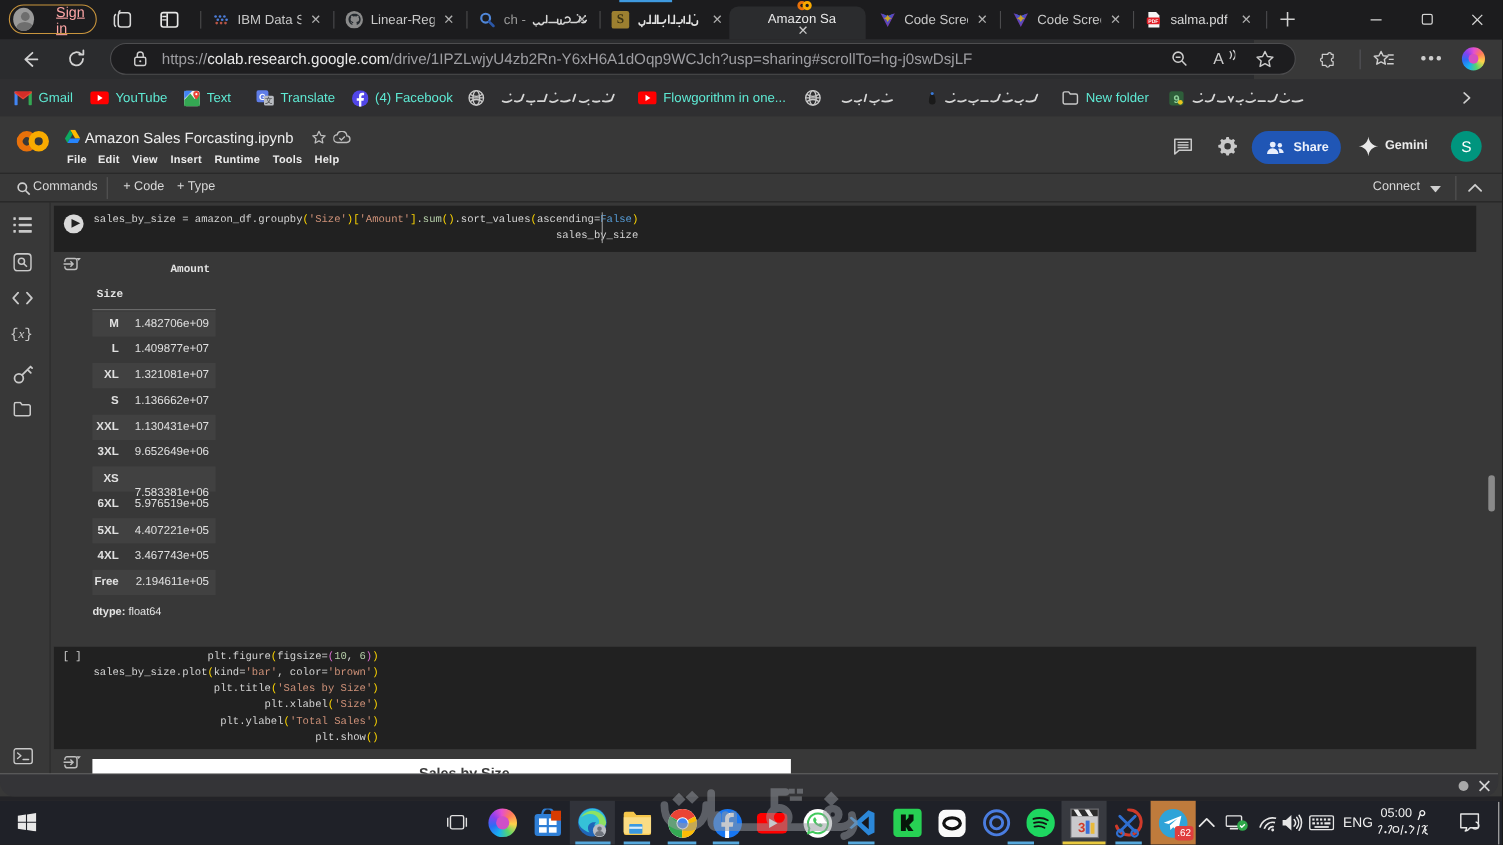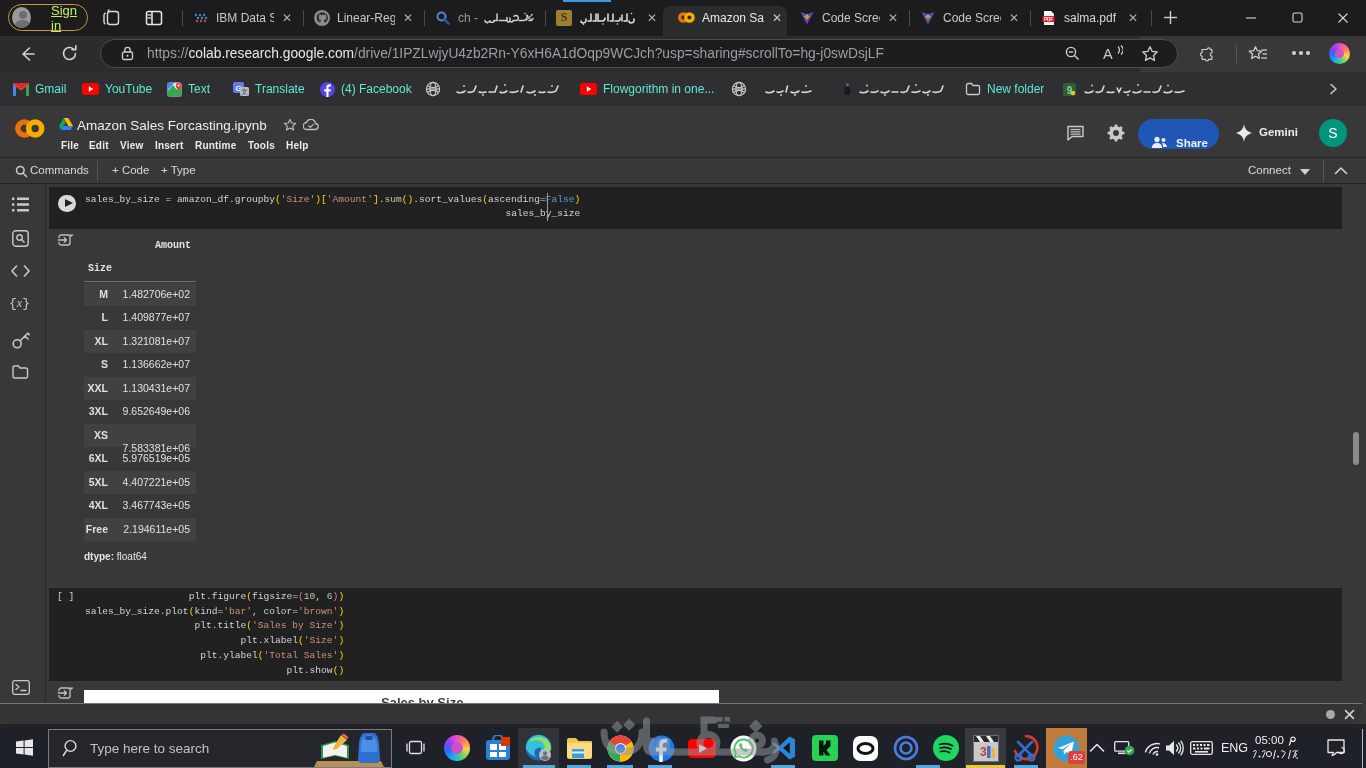--- a/index.html
+++ b/index.html
@@ -57,21 +57,21 @@
 
   <div id="tabbar"></div>
   <div id="activetab"></div>
   <div id="tabbar-items">
 
     <div class="abs" style="left:8px;top:4px;width:80px;height:27px;border:1.5px solid #c9953d;border-radius:14px;display:flex;align-items:center;">
       <div style="width:21px;height:21px;border-radius:50%;background:#9a9a9a;margin-left:3px;position:relative;overflow:hidden;">
         <div style="position:absolute;left:6.5px;top:3.5px;width:8px;height:8px;border-radius:50%;background:#6e6e6e;"></div>
         <div style="position:absolute;left:3px;top:12.5px;width:15px;height:10px;border-radius:50%;background:#6e6e6e;"></div>
       </div>
-      <span style="color:#bef264;font-size:13px;margin-left:20px;text-decoration:underline;">Sign in</span>
+      <span style="color:#fca5a5;font-size:13px;margin-left:20px;text-decoration:underline;">Sign in</span>
     </div>
 
     <svg class="abs" style="left:100px;top:7px" width="22" height="22" viewBox="0 0 22 22" fill="none" stroke="#d9d9d9" stroke-width="1.4">
       <rect x="7.5" y="4.5" width="11" height="13" rx="2.5"></rect>
       <path d="M5.5 6 A2.5 2.5 0 0 0 4 8.2 V15 a2.5 2.5 0 0 0 1.5 2.2"></path>
       <path d="M9.5 2.6 A2.5 2.5 0 0 0 8 4.8"></path>
     </svg>
 
     <svg class="abs" style="left:143px;top:7px" width="22" height="22" viewBox="0 0 22 22" fill="none" stroke="#e8e8e8" stroke-width="1.5">
       <rect x="3.5" y="4.5" width="15" height="13" rx="2"></rect>
@@ -140,21 +140,21 @@
         <circle cx="4.5" cy="13.2" r="0.8" fill="#e2e2e2" stroke="none"></circle>
           <circle cx="24" cy="13" r="0.8" fill="#e2e2e2" stroke="none"></circle>
           <circle cx="38.5" cy="13" r="0.8" fill="#e2e2e2" stroke="none"></circle>
           <circle cx="52.5" cy="2.5" r="0.8" fill="#e2e2e2" stroke="none"></circle>
       </svg>
       <span class="tabx" style="margin-left:10px">✕</span>
     </div>
 
     <div class="abs" style="left:563px;top:0;width:48px;height:2px;background:#3f9ae0;"></div>
 
-    <div class="tab" style="left:667px;width:118px;">
+    <div class="tab" style="left:667px;width:118px;flex-direction:column;">
       <svg style="margin-left:10px" width="19" height="13" viewBox="0 0 30 23">
         <path d="M13.9 16.2 A6.5 6.5 0 1 1 13.9 6.8" fill="none" stroke="#e8710a" stroke-width="6"></path>
         <circle cx="20.2" cy="11.5" r="6.5" fill="none" stroke="#f9ab00" stroke-width="6"></circle>
       </svg>
       <span class="title" style="margin-left:6px;width:62px;color:#e8e8e8;">Amazon Sa</span>
       <span class="tabx" style="margin-left:8px;color:#c9c9c9">✕</span>
     </div>
 
     <div class="tab" style="left:789px;width:120px;">
       <svg style="margin-left:10px" width="16" height="16" viewBox="0 0 16 16">
@@ -430,21 +430,21 @@
     <svg class="abs" style="left:1067px;top:19px" width="17" height="16" viewBox="0 0 17 16" fill="none" stroke="#c9c9c9" stroke-width="1.4">
       <path d="M1 1.5 h15 v10 h-11 l-4 3.5 z" stroke-linejoin="round"></path>
       <line x1="3.5" y1="4.5" x2="13.5" y2="4.5" stroke-width="1.2"></line>
         <line x1="3.5" y1="6.8" x2="13.5" y2="6.8" stroke-width="1.2"></line>
         <line x1="3.5" y1="9.1" x2="13.5" y2="9.1" stroke-width="1.2"></line>
     </svg>
     <svg class="abs" style="left:1107px;top:18px" width="18" height="18" viewBox="0 0 20 20" fill="#c9c9c9">
       <path d="M10 0.5 l1.2 0.1 .6 2.2 a7.4 7.4 0 0 1 2 .8 l2-1.1 1.7 1.7 -1.1 2 a7.4 7.4 0 0 1 .8 2 l2.2.6 v2.4 l-2.2.6 a7.4 7.4 0 0 1 -.8 2 l1.1 2 -1.7 1.7 -2-1.1 a7.4 7.4 0 0 1 -2 .8 l-.6 2.2 h-2.4 l-.6-2.2 a7.4 7.4 0 0 1 -2-.8 l-2 1.1 -1.7-1.7 1.1-2 a7.4 7.4 0 0 1 -.8-2 l-2.2-.6 v-2.4 l2.2-.6 a7.4 7.4 0 0 1 .8-2 l-1.1-2 1.7-1.7 2 1.1 a7.4 7.4 0 0 1 2-.8 l.6-2.2 z M10 6.7 a3.3 3.3 0 1 0 0 6.6 a3.3 3.3 0 0 0 0-6.6 z"></path>
     </svg>
 
-    <div class="abs" style="left:1138px;top:13px;width:81px;height:30px;background:#2056b5;border-radius:15px;display:flex;align-items:flex-end;">
+    <div class="abs" style="left:1138px;top:13px;width:81px;height:30px;background:#2056b5;border-radius:15px;display:flex;align-items:center;">
       <svg style="margin-left:13px" width="17" height="13" viewBox="0 0 17 13" fill="#e8eefc">
         <circle cx="6" cy="3.4" r="2.6"></circle>
           <path d="M0.8 12 a5.2 5.2 0 0 1 10.4 0 z"></path>
         <circle cx="12.5" cy="4" r="2"></circle>
           <path d="M11 7.2 a4 4 0 0 1 5 3.8 h-4 a6 6 0 0 0 -1-3.8 z"></path>
       </svg>
       <span style="color:#eef2fb;font-size:11.5px;font-weight:bold;margin-left:8px;">Share</span>
     </div>
 
     <svg class="abs" style="left:1235px;top:18px" width="18" height="18" viewBox="0 0 18 18" fill="#e9e9e9">
@@ -531,21 +531,21 @@
       <span class="mono abs" style="left:88px;top:27px;font-size:10px;font-weight:bold;color:#e3e3e3;">Size</span>
       <div class="abs" style="left:84px;top:45px;width:112px;height:1px;background:#6f6f6f;"></div>
       <div id="rows">
         <div class="abs" style="left:84px;top:46.7px;width:111.5px;height:23.5px;background:#414141;"></div>
         <div class="abs" style="left:84px;top:93.7px;width:111.5px;height:23.5px;background:#414141;"></div>
         <div class="abs" style="left:84px;top:140.7px;width:111.5px;height:23.5px;background:#414141;"></div>
         <div class="abs" style="left:84px;top:187.7px;width:111.5px;height:23.5px;background:#414141;"></div>
         <div class="abs" style="left:84px;top:234.7px;width:111.5px;height:23.5px;background:#414141;"></div>
         <div class="abs" style="left:84px;top:281.7px;width:111.5px;height:23.5px;background:#414141;"></div>
         <div class="rl abs" style="top:51.7px;">M</div>
-          <div class="rv abs" style="top:51.7px;">1.482706e+02</div>
+          <div class="rv abs" style="top:51.7px;">1.482706e+09</div>
         <div class="rl abs" style="top:75.2px;">L</div>
           <div class="rv abs" style="top:75.2px;">1.409877e+07</div>
         <div class="rl abs" style="top:98.7px;">XL</div>
           <div class="rv abs" style="top:98.7px;">1.321081e+07</div>
         <div class="rl abs" style="top:122.2px;">S</div>
           <div class="rv abs" style="top:122.2px;">1.136662e+07</div>
         <div class="rl abs" style="top:145.7px;">XXL</div>
           <div class="rv abs" style="top:145.7px;">1.130431e+07</div>
         <div class="rl abs" style="top:169.2px;">3XL</div>
           <div class="rv abs" style="top:169.2px;">9.652649e+06</div>
@@ -597,38 +597,20 @@
   </div>
   <div id="taskbar">
 
     <svg class="abs" style="left:16px;top:11.5px" width="17" height="17" viewBox="0 0 17 17" fill="#e8e8e8">
       <path d="M0 2.6 L7.6 1.5 V8 H0 Z"></path>
         <path d="M8.6 1.4 L17 0.2 V8 H8.6 Z"></path>
       <path d="M0 9 H7.6 V15.5 L0 14.4 Z"></path>
         <path d="M8.6 9 H17 V16.8 L8.6 15.6 Z"></path>
     </svg>
 
-    <div class="abs" style="left:48px;top:1px;width:344px;height:39px;background:#24262b;border:1px solid #7a7a7e;display:flex;align-items:center;">
-      <svg style="margin-left:13px" width="16" height="19" viewBox="0 0 16 19" fill="none" stroke="#dcdcdc" stroke-width="1.4">
-        <circle cx="8.5" cy="7" r="5.4"></circle>
-          <line x1="4.6" y1="11.5" x2="1" y2="17"></line>
-      </svg>
-      <span style="margin-left:12px;font-size:13.5px;color:#c3c3c3;">Type here to search</span>
-
-      <svg class="abs" style="left:262px;top:3px" width="80" height="34" viewBox="0 0 80 34">
-        <path d="M6 28 h64 l3 6 H3 Z" fill="#b98e58"></path>
-        <path d="M10 12 l14-4 14 4 v14 l-14-3 -14 3 z" fill="#2f8f4e"></path>
-        <path d="M12 13 l12-3.4 v12.5 l-12 2.6 z M36 13 l-12-3.4 v12.5 l12 2.6 z" fill="#f2f2f2"></path>
-        <path d="M30 2 l6 5 -10 9 -4 1 1-4 z" fill="#eeb63c"></path>
-          <path d="M33 0.5 l4.5 4 -1.8 1.8 -5-4.5z" fill="#e86a5e"></path>
-        <path d="M48 10 a10 12 0 0 1 20 0 l1 16 a4 4 0 0 1 -4 4 h-14 a4 4 0 0 1 -4-4 z" fill="#2f6fd0"></path>
-        <path d="M50 11 a8 9 0 0 1 16 0 l0.5 8 h-17 z" fill="#4b8ee8"></path>
-        <rect x="54" y="3" width="8" height="4" rx="2" fill="#1d4fa8"></rect>
-      </svg>
-    </div>
 
     <svg class="abs" style="left:406px;top:10px" width="19" height="19" viewBox="0 0 19 19" fill="none" stroke="#e0e0e0" stroke-width="1.3">
       <rect x="3.5" y="3.5" width="12" height="12" rx="1.5"></rect>
       <path d="M1 5.5 v8 M18 5.5 v8"></path>
     </svg>
 
     <div class="abs" style="left:444px;top:7px;width:26px;height:26px;border-radius:50%;background:conic-gradient(from 200deg,#18b2f0,#2a6df5,#8a3ff0,#e54fd0,#ff7a59,#ffd24a,#58d66a,#18b2f0);"></div>
     <div class="abs" style="left:451px;top:14px;width:12px;height:12px;border-radius:50%;background:#cf4fc8;"></div>
 
     <svg class="abs" style="left:485px;top:7px" width="26" height="26" viewBox="0 0 26 26">

